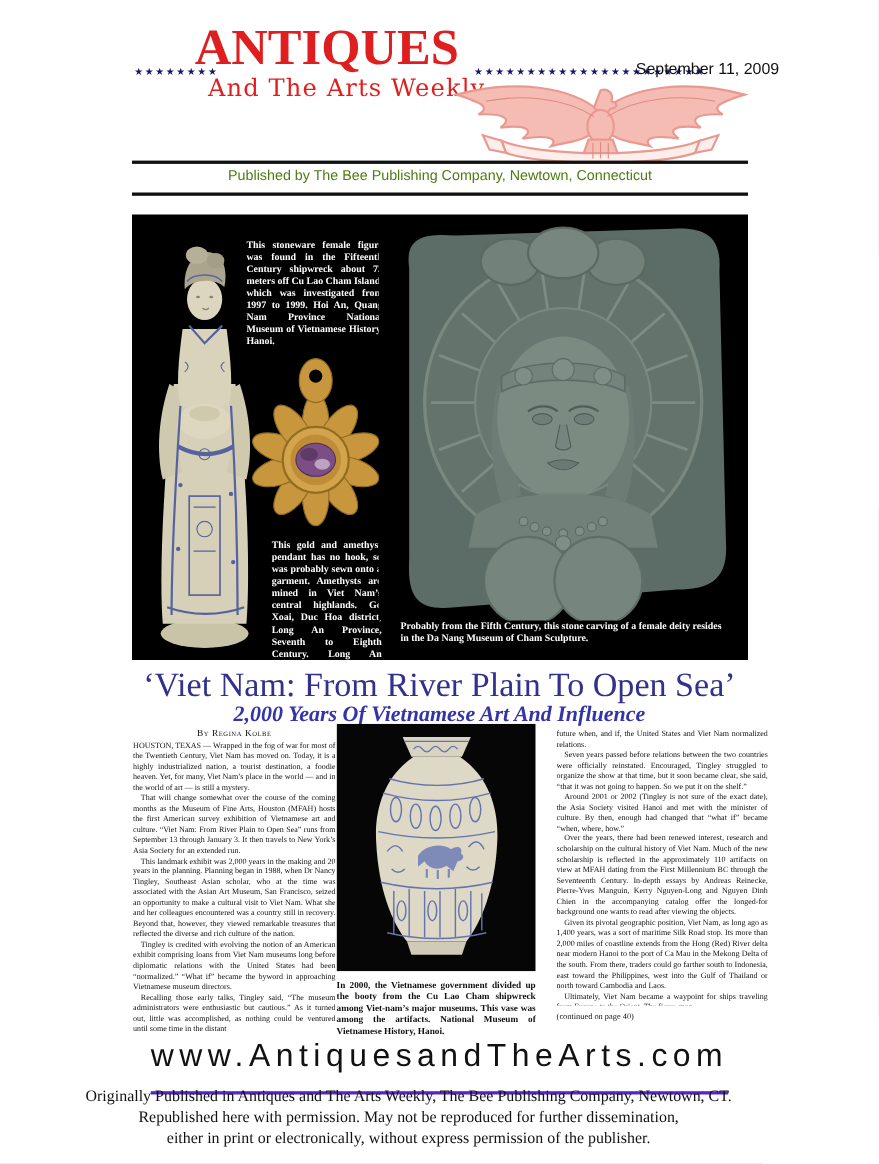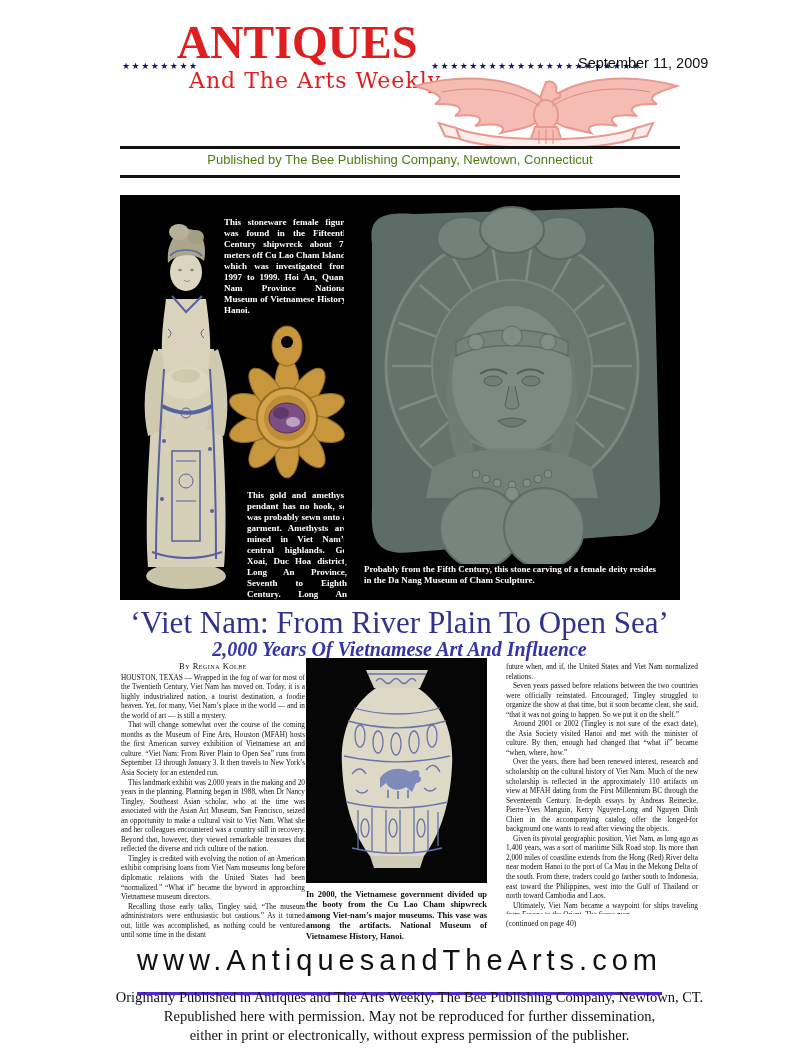--- a/index.html
+++ b/index.html
@@ -41,21 +41,21 @@
   .col-right { left:468px; top:662px; width:192px; height:280px;margin-left:38px; }
   .rc-text { height:252px; overflow:hidden; }
   .byline { text-align:center; font-variant:small-caps; font-size:8.5px; letter-spacing:0.5px; margin-bottom:1px; }
   .continued { position:absolute; left:0; top:257px; width:100%; text-align:left; font-size:7.6px; }
   .col-mid { position:absolute; left:306px; top:658px; width:181px; }
   .vase-caption { font-weight:bold; font-size:8.4px; line-height:10.4px; text-align:justify; margin-top:3px; color:#111; }
 
   
   .site-url { position:absolute; left:0; top:944px; width:799px; text-align:center; }
   .site-url span { display:inline-block; font-family:"Liberation Sans", sans-serif; font-size:29px; letter-spacing:5px; color:#111; border-bottom:3.5px solid #5228cc; padding-bottom:15px; }
-  .footer-lines { position:absolute; left:0; top:988px; width:743px; text-align:center; font-family:"Liberation Serif", serif; font-size:14.5px; line-height:19px; color:#111;margin-left:38px; }
+  .footer-lines { position:absolute; left:0; top:988px; width:743px; text-align:center; font-family:"Liberation Serif", serif; font-size:14.5px; line-height:19px; color:#111; }
 </style>
 </head>
 <body>
 
 <div class="page">
 
   <div class="stars stars-left">★★★★★★★★</div>
   <div class="masthead-title">ANTIQUES</div>
   <div class="stars stars-right">★★★★★★★★★★★★★★★★★★★★★★</div>
   <div class="masthead-date">September 11, 2009</div>

